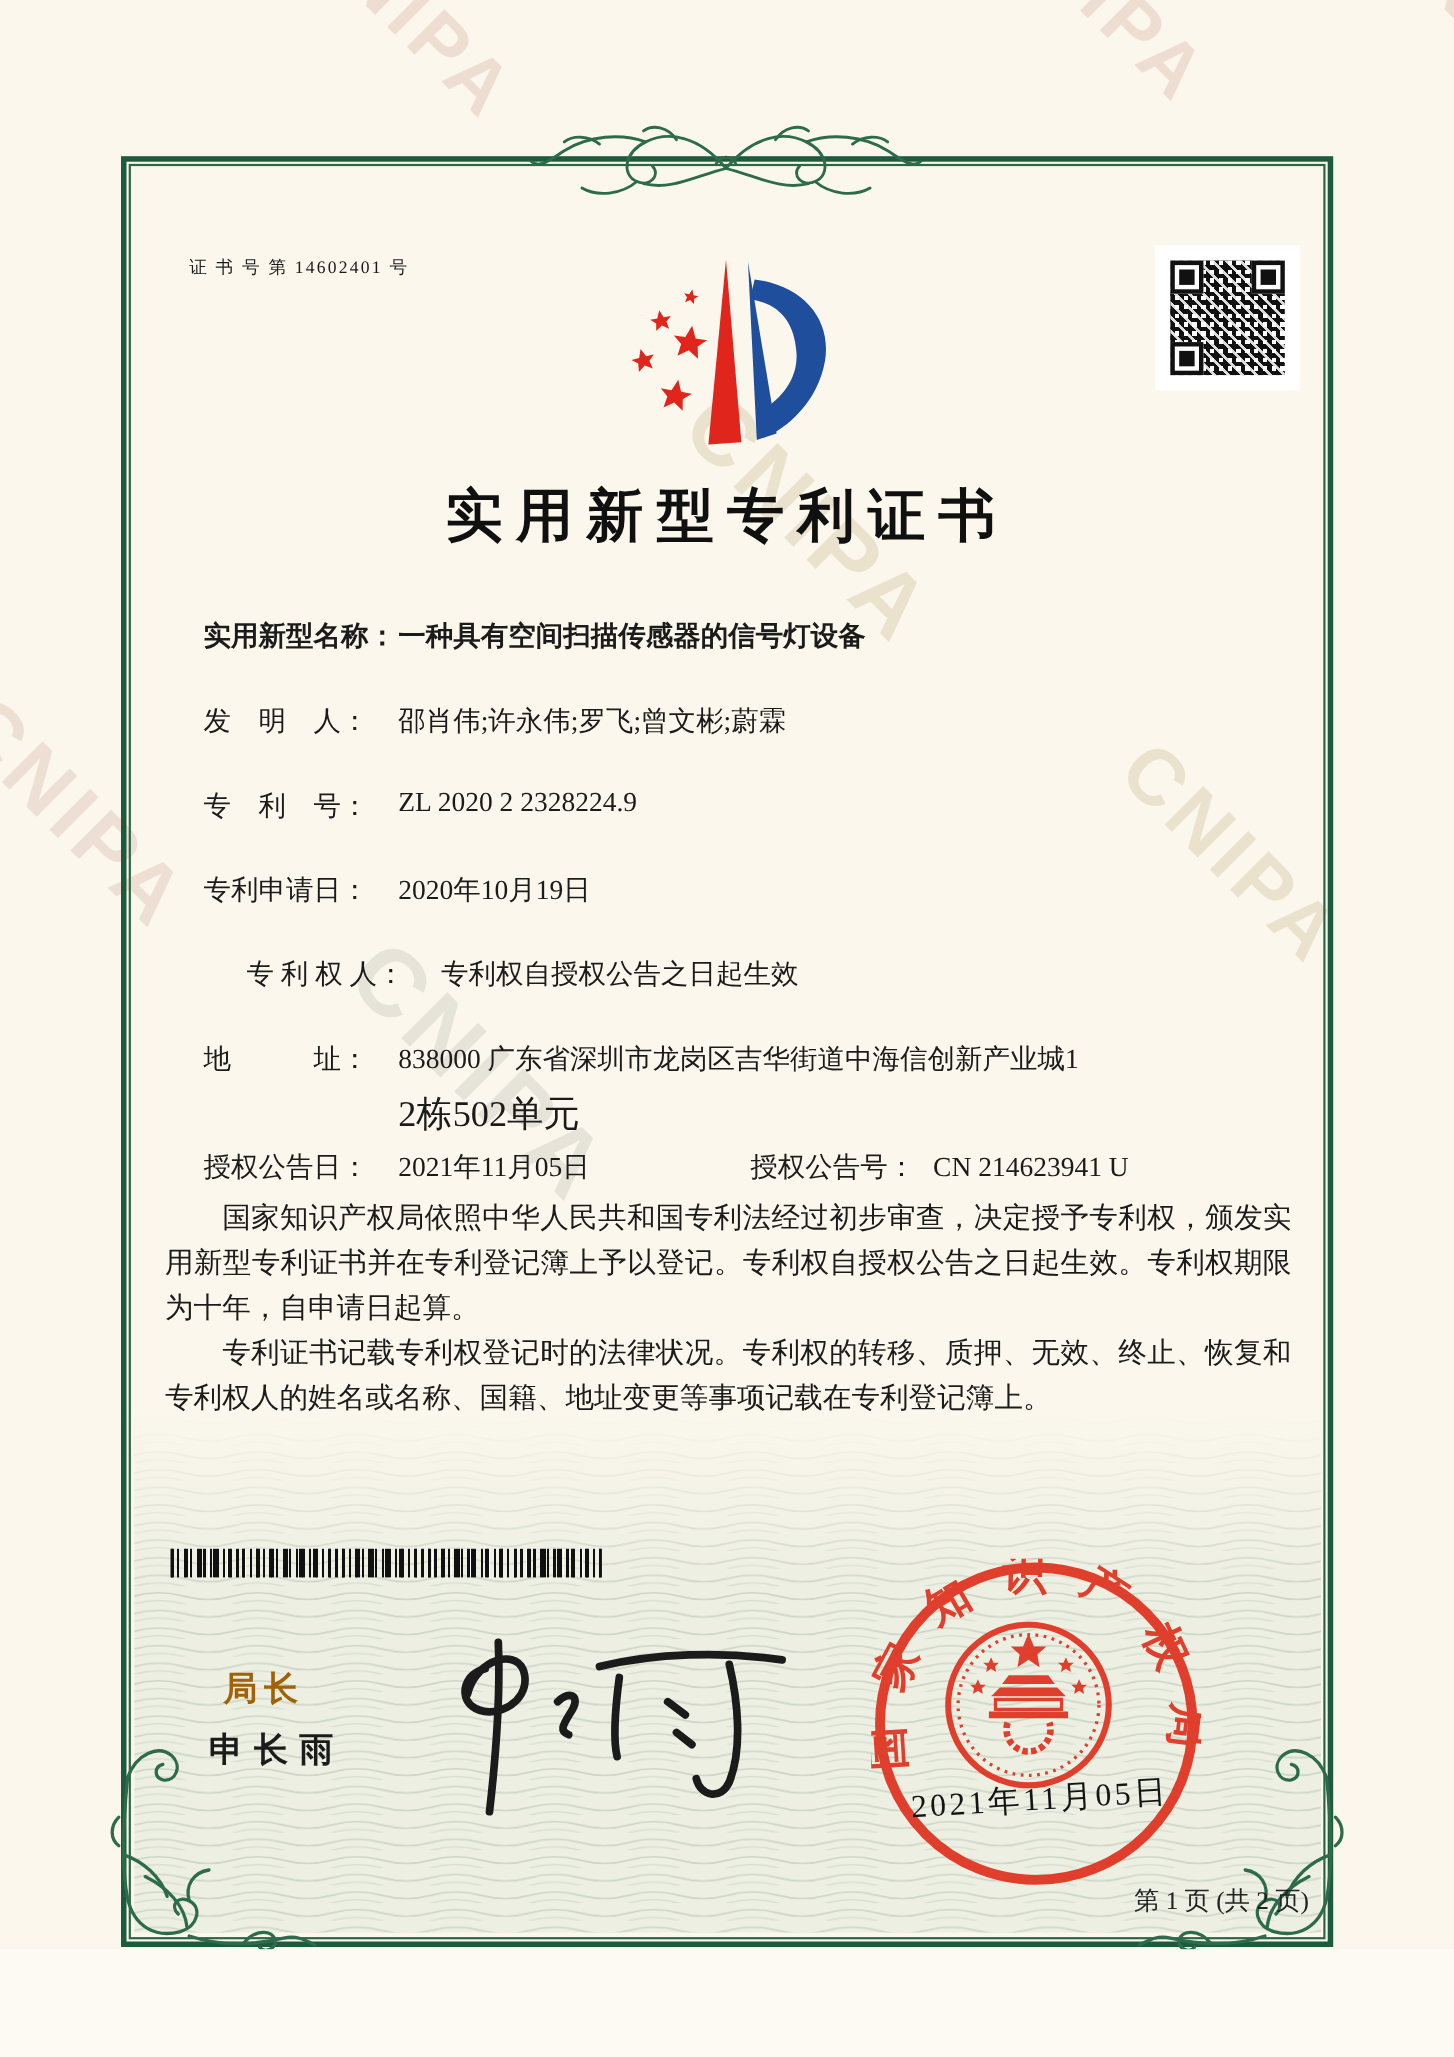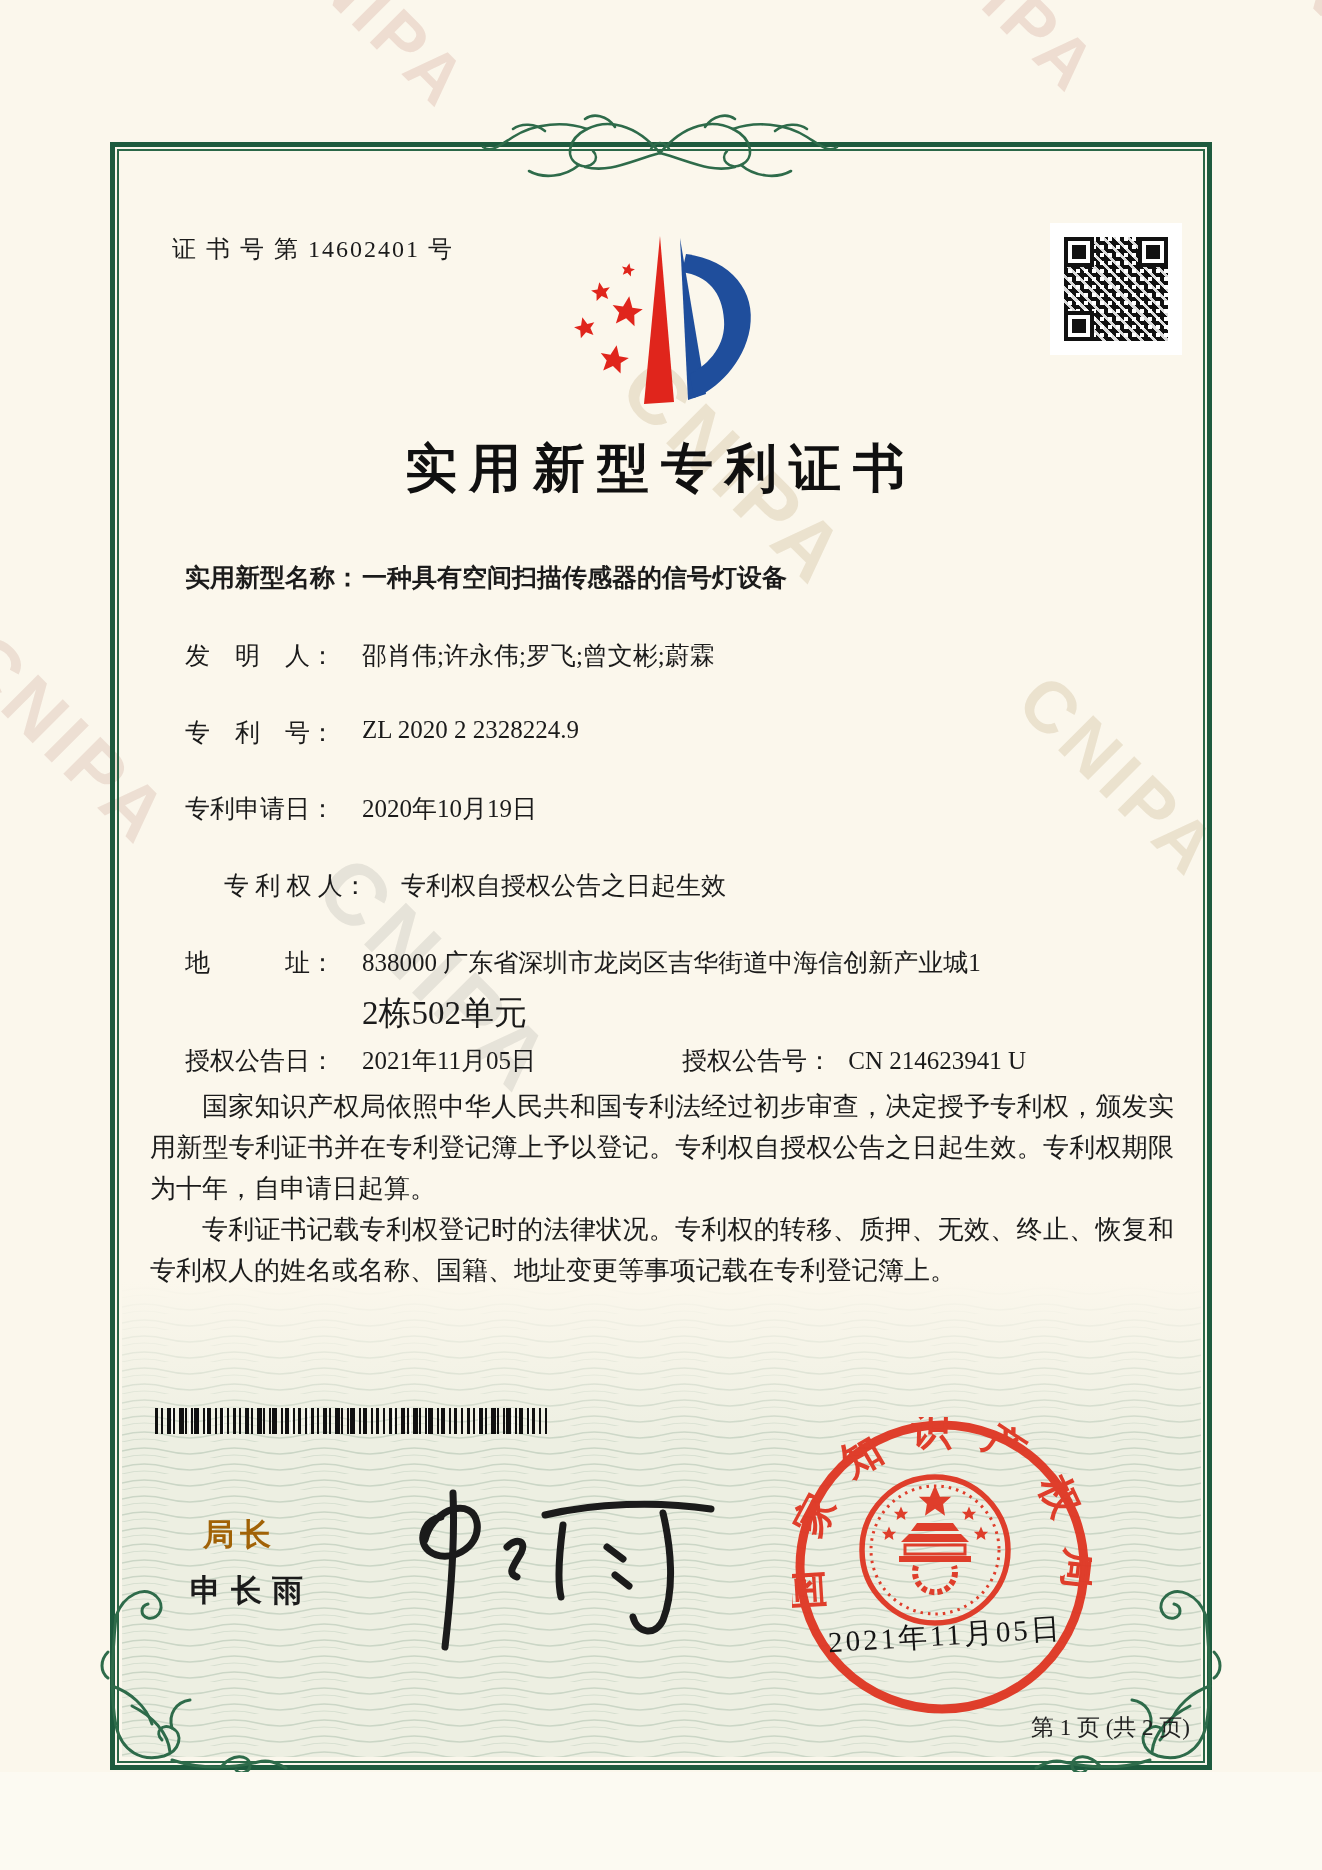--- a/index.html
+++ b/index.html
@@ -114,21 +114,21 @@
       <path d="M60,150 C80,160 96,176 98,196"></path>
       <path d="M40,130 C58,136 74,150 80,168"></path>
       <path d="M100,204 C130,214 160,212 186,206 C198,203 206,208 214,212"></path>
       <path d="M150,210 C160,198 176,198 178,208 C179,216 168,220 164,214"></path>
       <path d="M44,60 C52,38 72,30 84,40 C94,49 88,64 76,62 C68,60 68,50 76,48"></path>
       <path d="M36,96 C28,104 28,116 36,122"></path>
       <path d="M100,172 C96,158 104,146 118,144"></path>
     </g>
   </svg>
 
-  <div class="abs serif" style="left:172px;top:233px;font-size:24px;color:#1b1b1b;letter-spacing:2px;">证 书 号 第 14602401 号</div>
+  <div class="abs serif" style="left:172px;top:233px;font-size:16px;color:#1b1b1b;letter-spacing:2px;">证 书 号 第 14602401 号</div>
 
   <svg class="abs" style="left:548px;top:232px;" width="210" height="180" viewBox="0 0 210 180">
     <defs>
       <path id="st" d="M0,-10 L2.94,-3.09 L9.51,-3.09 L4.76,1.18 L5.88,8.09 L0,4 L-5.88,8.09 L-4.76,1.18 L-9.51,-3.09 L-2.94,-3.09 Z" fill="#E0251C"></path>
     </defs>
     <use href="#st" transform="translate(80,38) scale(0.7) rotate(12)"></use>
     <use href="#st" transform="translate(53,60) scale(1.0) rotate(-10)"></use>
     <use href="#st" transform="translate(79,80) scale(1.6) rotate(8)"></use>
     <use href="#st" transform="translate(37,96) scale(1.1) rotate(-14)"></use>
     <use href="#st" transform="translate(66,128) scale(1.5) rotate(10)"></use>

